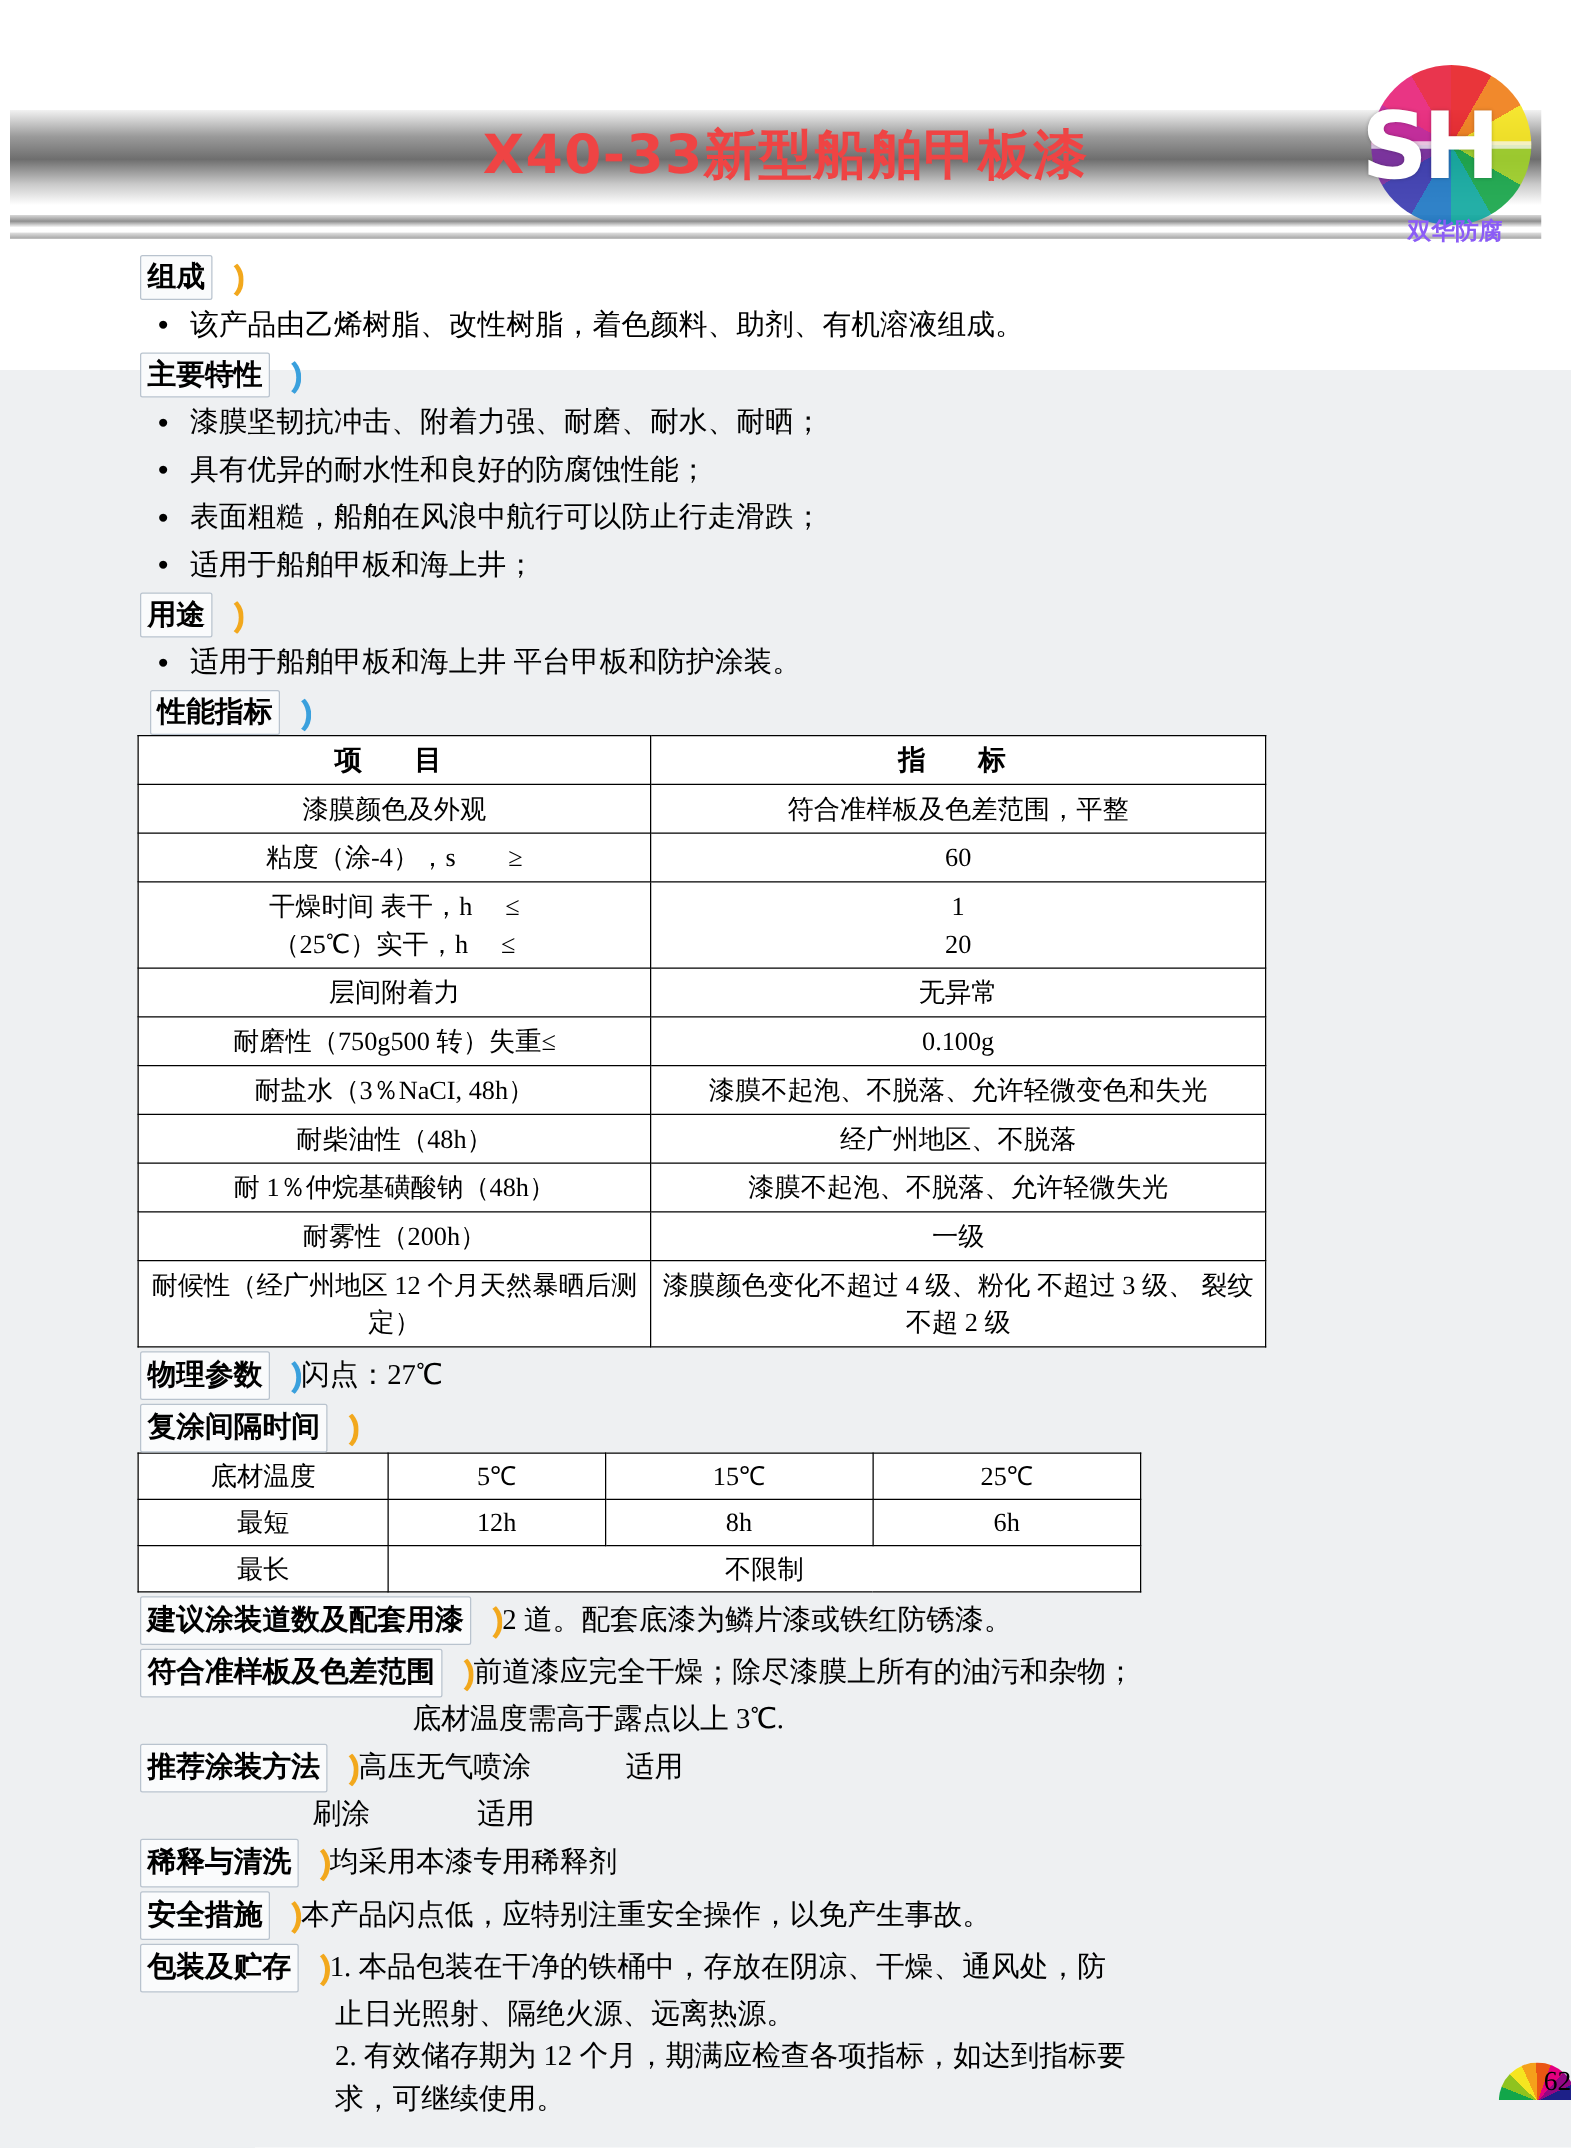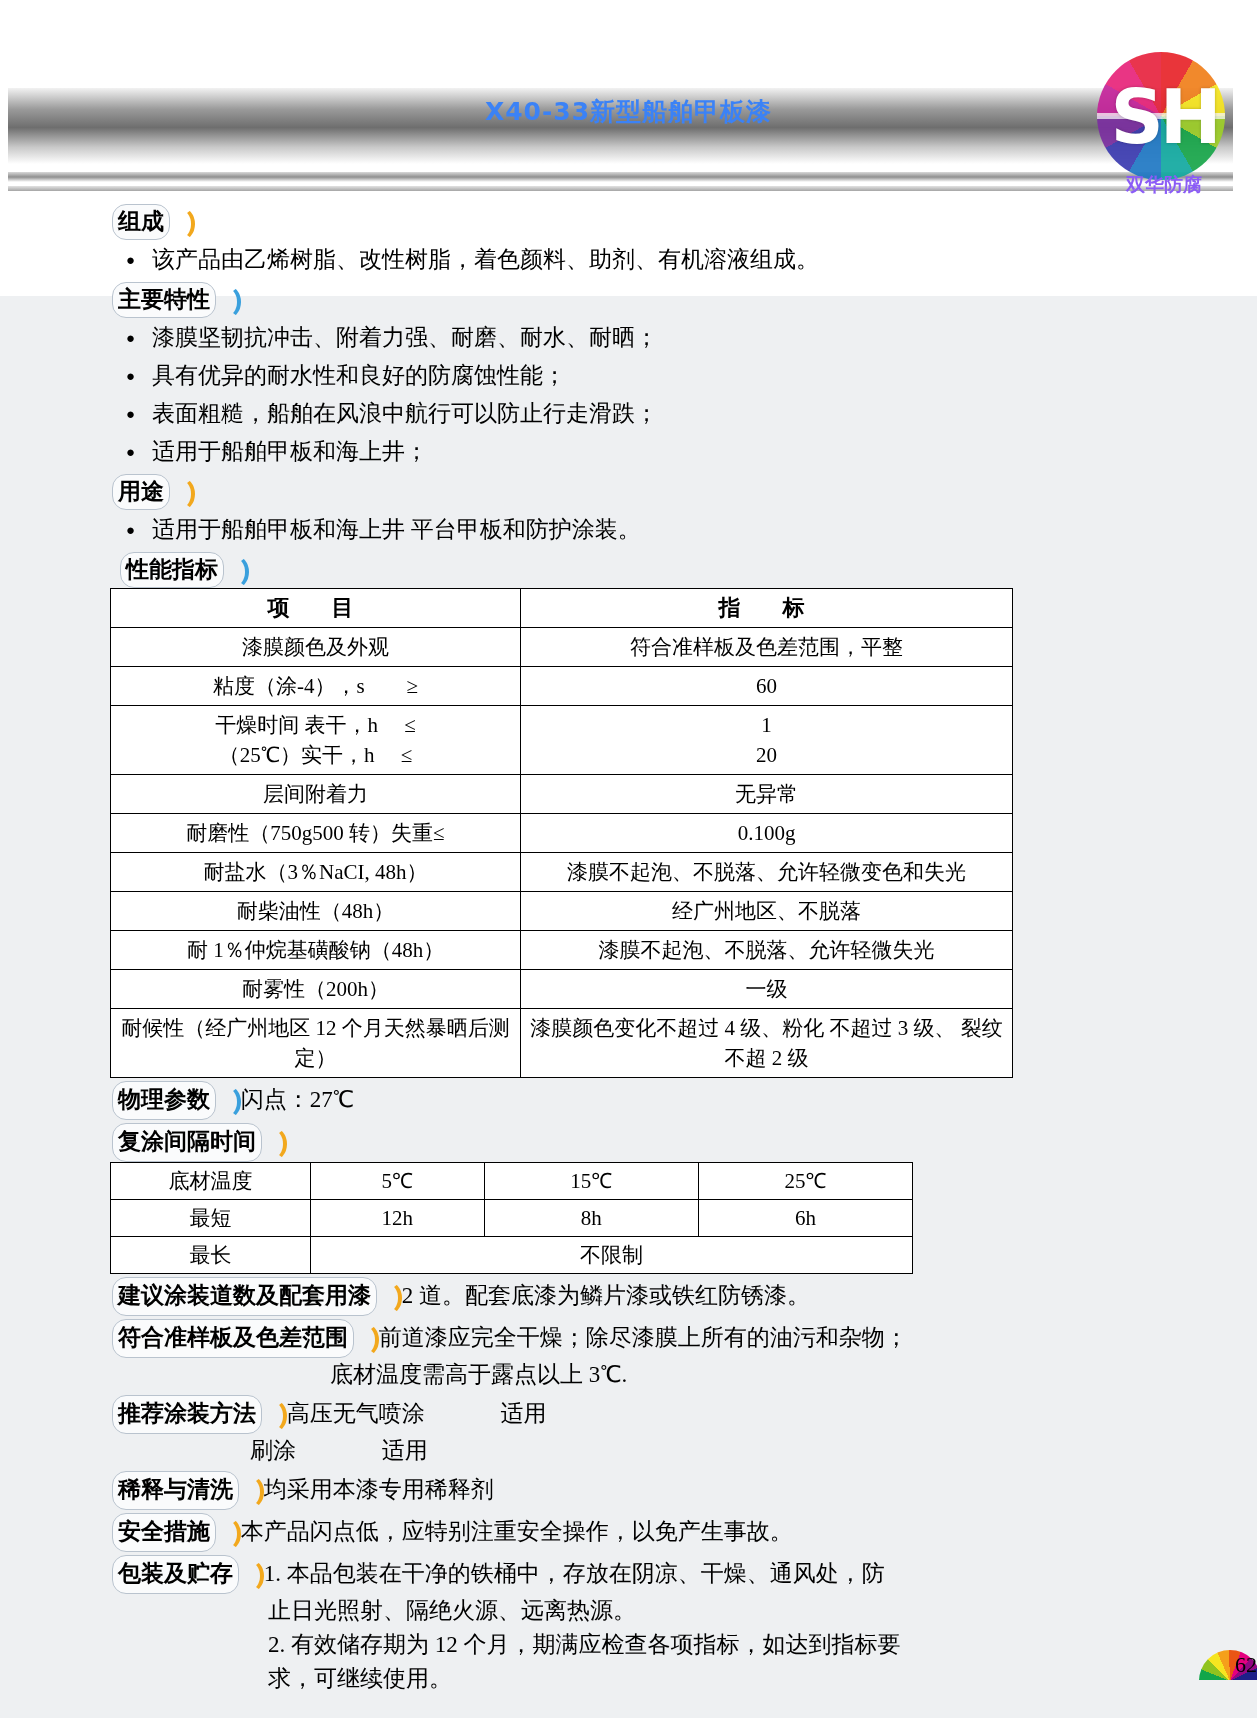--- a/index.html
+++ b/index.html
@@ -27,25 +27,25 @@
     position: absolute;
     left: 8px; top: 88px;
     width: 1225px; height: 76px;
     background: linear-gradient(to bottom, #f2f2f2 0%, #9a9a9a 28%, #6e6e6e 52%, #c9c9c9 78%, #ffffff 100%);
   }
   .header-title {
     position: absolute;
     left: 0; top: 95px;
     width: 1257px;
     text-align: center;
-    font-size: 25px;
+    font-size: 43px;
     font-weight: bold;
     letter-spacing: 1px;
     font-family: "DejaVu Sans", sans-serif;
-    color: #3b82f6;
+    color: #ef4444;
   }
   .header-underline {
     position: absolute;
     left: 8px; top: 172px;
     width: 1225px; height: 10px;
     background: linear-gradient(to bottom, #d8d8d8, #8f8f8f, #ffffff);
   }
   .header-underline2 {
     position: absolute;
     left: 8px; top: 186px;
@@ -70,21 +70,21 @@
     opacity: .92;
   }
   .logo .wheel:after {
     content: "";
     position: absolute; left: 50%; top: 50%;
     width: 128px; height: 6px; margin-left:-64px; margin-top:-3px;
     background: rgba(255,255,255,.75);
   }
   .logo .sh {
     position:absolute; left: 0; top: 22px; width: 150px;
-    text-align: center;
+    text-align: left;
     font-family: "DejaVu Sans", sans-serif;
     font-size: 74px; font-weight: bold;
     color: #ffffff;
     letter-spacing: -4px;
     text-shadow: 0 0 3px rgba(0,0,0,.25);
   }
   .logo .cnname {
     position:absolute; left: 0; top: 120px; width: 150px;
     text-align:center;
     font-size: 19px; font-weight: bold;
@@ -113,21 +113,21 @@
     font-size: 23px;
     font-weight: bold;
     padding: 0 2px;
     white-space: nowrap;
   }
   .sec .txt {
     display:inline-block;
     border: 1px solid #b9c3ce;
     background: #fafbfc;
     padding: 1px 5px 2px 5px;
-    border-radius: 14px;
+    border-radius: 2px;
   }
   .swoosh {
     display:inline-block;
     width: 16px; height: 30px;
     position: relative;
     vertical-align: -7px;
     margin-left: 1px;
   }
   .swoosh:before {
     content: "";

